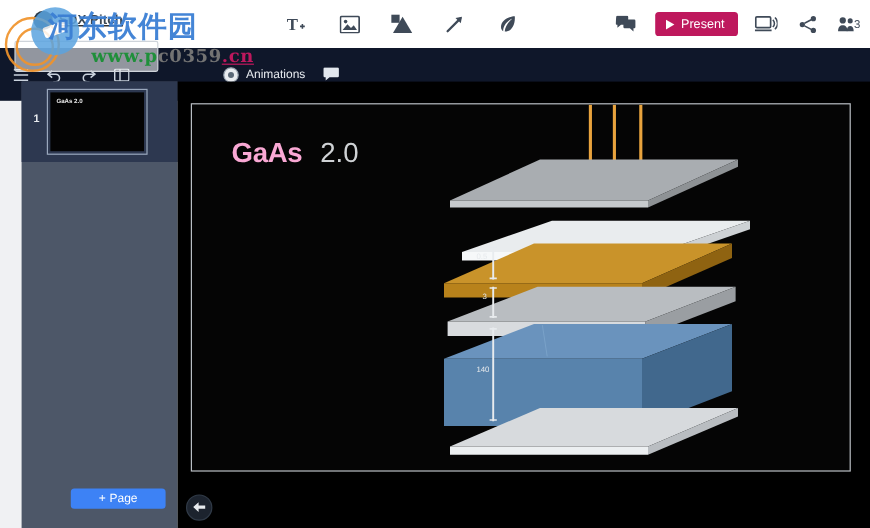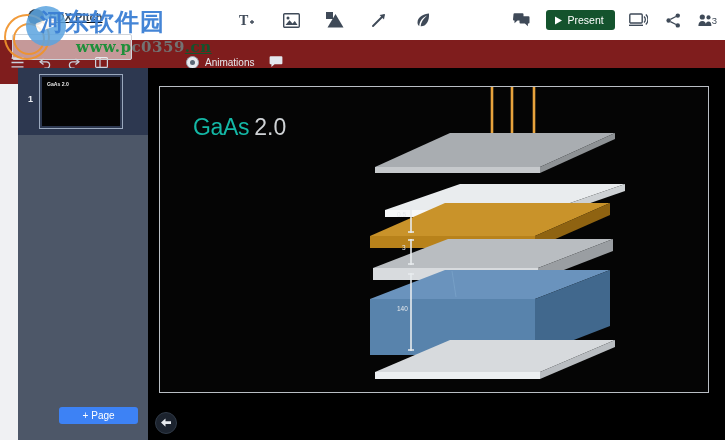--- a/index.html
+++ b/index.html
@@ -37,31 +37,31 @@
     display: flex; align-items: center; justify-content: center;
     color: #3f4a58; cursor: pointer;
   }
   .tbtn svg { display: block; }
   .tools-right {
     position: absolute; right: 8px; top: 0; height: 40px;
     display: flex; align-items: center; gap: 13px;
   }
   .present-btn {
     height: 20px; padding: 0 11px 0 8px; border-radius: 3px;
-    background: #14532d; color: #fff; font-size: 10.5px;
+    background: #be185d; color: #fff; font-size: 10.5px;
     display: flex; align-items: center; gap: 5px;
     cursor: pointer; border: none;
     font-family: "Liberation Sans", sans-serif;
   }
   .collab-count { font-size: 9.5px; color: #3f4a58; margin-left: -2px; }
 
   
   .subbar {
     position: absolute; left: 0; top: 40px; width: 725px; height: 44px;
-    background: #7f1d1d;
+    background: #0f172a;
     display: flex; align-items: center;
   }
   .subbar-left {
     position: absolute; left: 8px; display: flex; align-items: center; gap: 10px;
   }
   .sb-icon {
     width: 18px; height: 18px; display: flex; align-items: center; justify-content: center;
     color: #c9d2dd; cursor: pointer;
   }
   .anim-group {
@@ -135,22 +135,22 @@
     position: absolute; left: 11px; top: 18px;
     width: 550px; height: 307px;
     background: #050505;
     border: 1px solid #b9bec4;
     overflow: hidden;
   }
   .slide-heading {
     position: absolute; left: 33px; top: 27px;
     font-size: 23px; white-space: nowrap;
   }
-  .sh-bold { color: #14b8a6; font-weight: normal; letter-spacing: -.3px; }
-  .sh-light { color: #cfd2d5; font-weight: normal; margin-left: 5px; }
+  .sh-bold { color: #f9a8d4; font-weight: bold; letter-spacing: -.3px; }
+  .sh-light { color: #cfd2d5; font-weight: normal; margin-left: 15px; }
   .undo-btn {
     position: absolute; left: 7px; bottom: 6px;
     width: 22px; height: 22px; border-radius: 50%;
     background: #1c232e; border: 1px solid #303a47;
     display: flex; align-items: center; justify-content: center;
     cursor: pointer; color: #e7eaee;
   }
   .stack-svg { position: absolute; left: 0; top: 0; }
 
   
@@ -178,21 +178,21 @@
     letter-spacing: 1px;
   }
   .wm-url {
     left: 56px; top: 38px;
     font-size: 15px; font-weight: bold;
     font-family: "DejaVu Serif", serif;
     letter-spacing: .5px;
   }
   .wm-u1 { color: #1f8f3a; margin-left: 20px; }
   .wm-u2 { color: #737373; }
-  .wm-u3 { color: #14532d; text-decoration: underline; }
+  .wm-u3 { color: #be185d; text-decoration: underline; }
   .wm-boxes {
     left: 12px; top: 34px; width: 120px; height: 26px;
     border: 1.5px solid #cfd4da; background: rgba(255,255,255,.55);
     border-radius: 2px;
   }
 </style>
 </head>
 <body>
 
 <div id="app">

